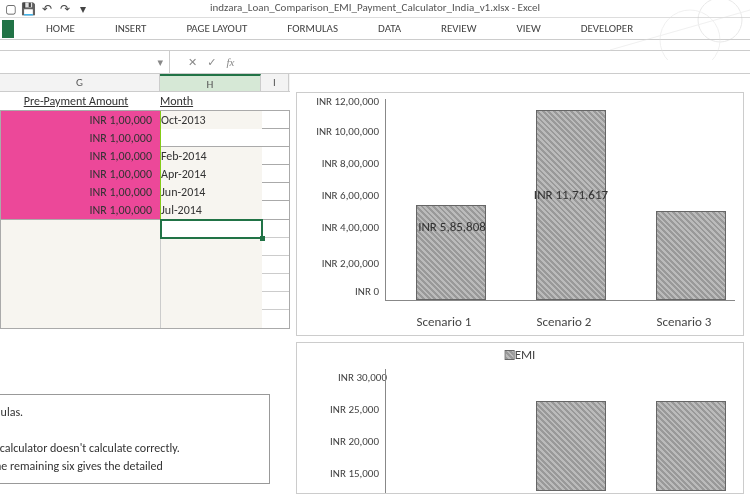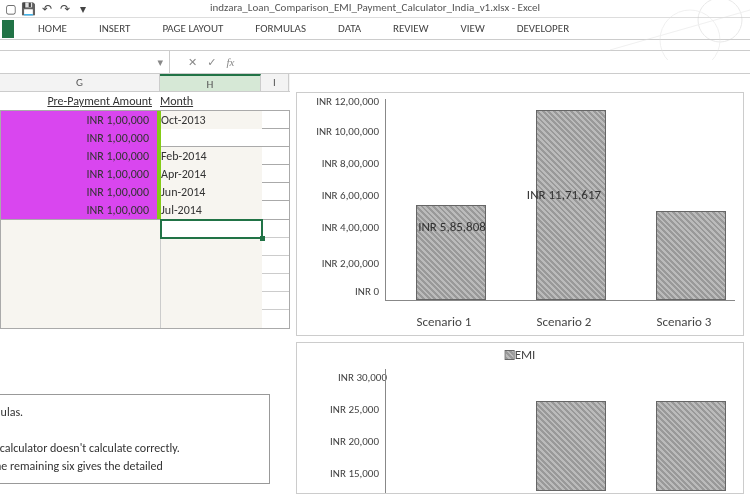--- a/index.html
+++ b/index.html
@@ -1,20 +1,20 @@
 <!DOCTYPE html>
 <html><head>
 <meta charset="utf-8">
 <style>
 *{box-sizing:border-box;margin:0;padding:0;font-family:"Segoe UI",Calibri,Arial,sans-serif}
 body{background:#fff;width:750px;height:500px;overflow:hidden;position:relative;font-size:12px;color:#333}
 .qat{height:18px;background:#fff;border-bottom:1px solid #ddd;display:flex;align-items:center;padding:0 4px;gap:4px}
 .qat-item{width:14px;height:14px;display:flex;align-items:center;justify-content:center;color:#444}
 .title{position:absolute;left:50%;top:1px;transform:translateX(-50%);font-size:11px;color:#555}
-.ribbon-tabs{height:22px;display:flex;align-items:center;gap:8px;border-bottom:1px solid #ccc;padding-left:2px}
+.ribbon-tabs{height:22px;display:flex;align-items:center;gap:16px;border-bottom:1px solid #ccc;padding-left:2px}
 .rtab{font-size:11px;color:#444;padding:3px 12px;cursor:pointer}
 .file-square{width:12px;height:18px;background:#217346;margin-right:4px}
 .name-box{height:24px;border:1px solid #ccc;border-left:none;border-right:none;display:flex;align-items:center;margin-top:10px}
 .nb-left{width:170px;border-right:1px solid #ccc;height:100%;display:flex;align-items:center;justify-content:flex-end;padding-right:6px;font-size:11px;color:#666}
 .nb-left .dd{margin-left:6px;color:#888}
 .fx-area{display:flex;align-items:center;gap:10px;padding-left:18px;color:#888;font-size:11px}
 .fx{font-style:italic;font-family:"Times New Roman",serif}
 .sheet{display:flex;height:calc(500px - 18px - 22px - 10px - 24px);position:relative}
 .left-pane{width:290px;position:relative}
 .col-headers{display:flex;height:18px;background:#f3f3f3;border-bottom:1px solid #ccc}
@@ -23,21 +23,21 @@
 .chH{width:101px;background:#d6e8d6;border-top:2px solid #217346}
 .chI{width:28px}
 .hdr-row{display:flex;height:18px}
 .hdr-row .c{text-align:left;text-decoration:underline;font-size:12px}
 .c{border:none;height:18px;line-height:18px;font-size:12px}
 .cG{width:160px;text-align:right;padding-right:8px}
 .cH{width:101px;text-align:left}
 .datarow{display:flex;height:18px}
 .grid{border:1px solid #aaa;margin-top:0}
 .grid .datarow{border-bottom:1px solid #aaa}
-.grid .cG{border-right:4px solid #84cc16;background:#d946ef}
+.grid .cG{border-right:1px solid #84cc16;background:#ec4899}
 .grid .cH{background:#f7f5f0}
 .emptygrid{border:1px solid #aaa;border-top:none}
 .emptygrid .datarow{border-bottom:1px solid #ccc}
 .emptygrid .cG{border-right:1px solid #ccc;background:#f7f5f0}
 .emptygrid .cH{background:#f7f5f0}
 .sel-cell{outline:2px solid #217346;outline-offset:-1px;background:#fff!important;position:relative}
 .sel-cell::after{content:"";position:absolute;right:-3px;bottom:-3px;width:5px;height:5px;background:#217346}
 .notes-box{position:absolute;left:-20px;bottom:16px;width:290px;border:1px solid #999;padding:8px 8px 8px 10px;background:#fff;font-size:12px;line-height:1.5}
 .right-pane{flex:1;position:relative;padding-left:6px}
 .chart{position:absolute;border:1px solid #ccc;background:#fff}
@@ -97,21 +97,21 @@
 <div class="sheet">
 
   <div class="left-pane">
     <div class="col-headers">
       <div class="ch chG">G</div>
       <div class="ch chH">H</div>
       <div class="ch chI">I</div>
     </div>
 
     <div class="hdr-row">
-      <div class="c cG" style="text-align:right;">Pre-Payment Amount</div>
+      <div class="c cG" style="text-align:center;">Pre-Payment Amount</div>
       <div class="c cH" style="text-decoration:underline">Month</div>
     </div>
 
     <div class="grid">
       <div class="datarow">
           <div class="c cG">INR  1,00,000</div>
           <div class="c cH">Oct-2013</div>
         </div>
       <div class="datarow">
           <div class="c cG">INR  1,00,000</div>
@@ -178,21 +178,21 @@
       <div class="axis-label" style="left:2px;top:64px">INR  8,00,000</div>
       <div class="axis-label" style="left:2px;top:32px">INR  10,00,000</div>
       <div class="axis-label" style="left:2px;top:2px">INR  12,00,000</div>
 
       <div class="plot">
         <div class="bar" style="left:30px;height:95px"></div>
         <div class="bar" style="left:150px;height:190px"></div>
         <div class="bar" style="left:270px;height:89px"></div>
 
         <div class="bar-label" style="left:16px;top:120px">INR 5,85,808</div>
-        <div class="bar-label" style="left:128px;top:88px">INR 11,71,617</div>
+        <div class="bar-label" style="left:135px;top:88px">INR 11,71,617</div>
       </div>
 
       <div class="cat-label" style="left:92px">Scenario 1</div>
       <div class="cat-label" style="left:212px">Scenario 2</div>
       <div class="cat-label" style="left:332px">Scenario 3</div>
     </div>
 
     <div class="chart chart2">
       <div class="legend">
         <span class="legend-sw"></span>

